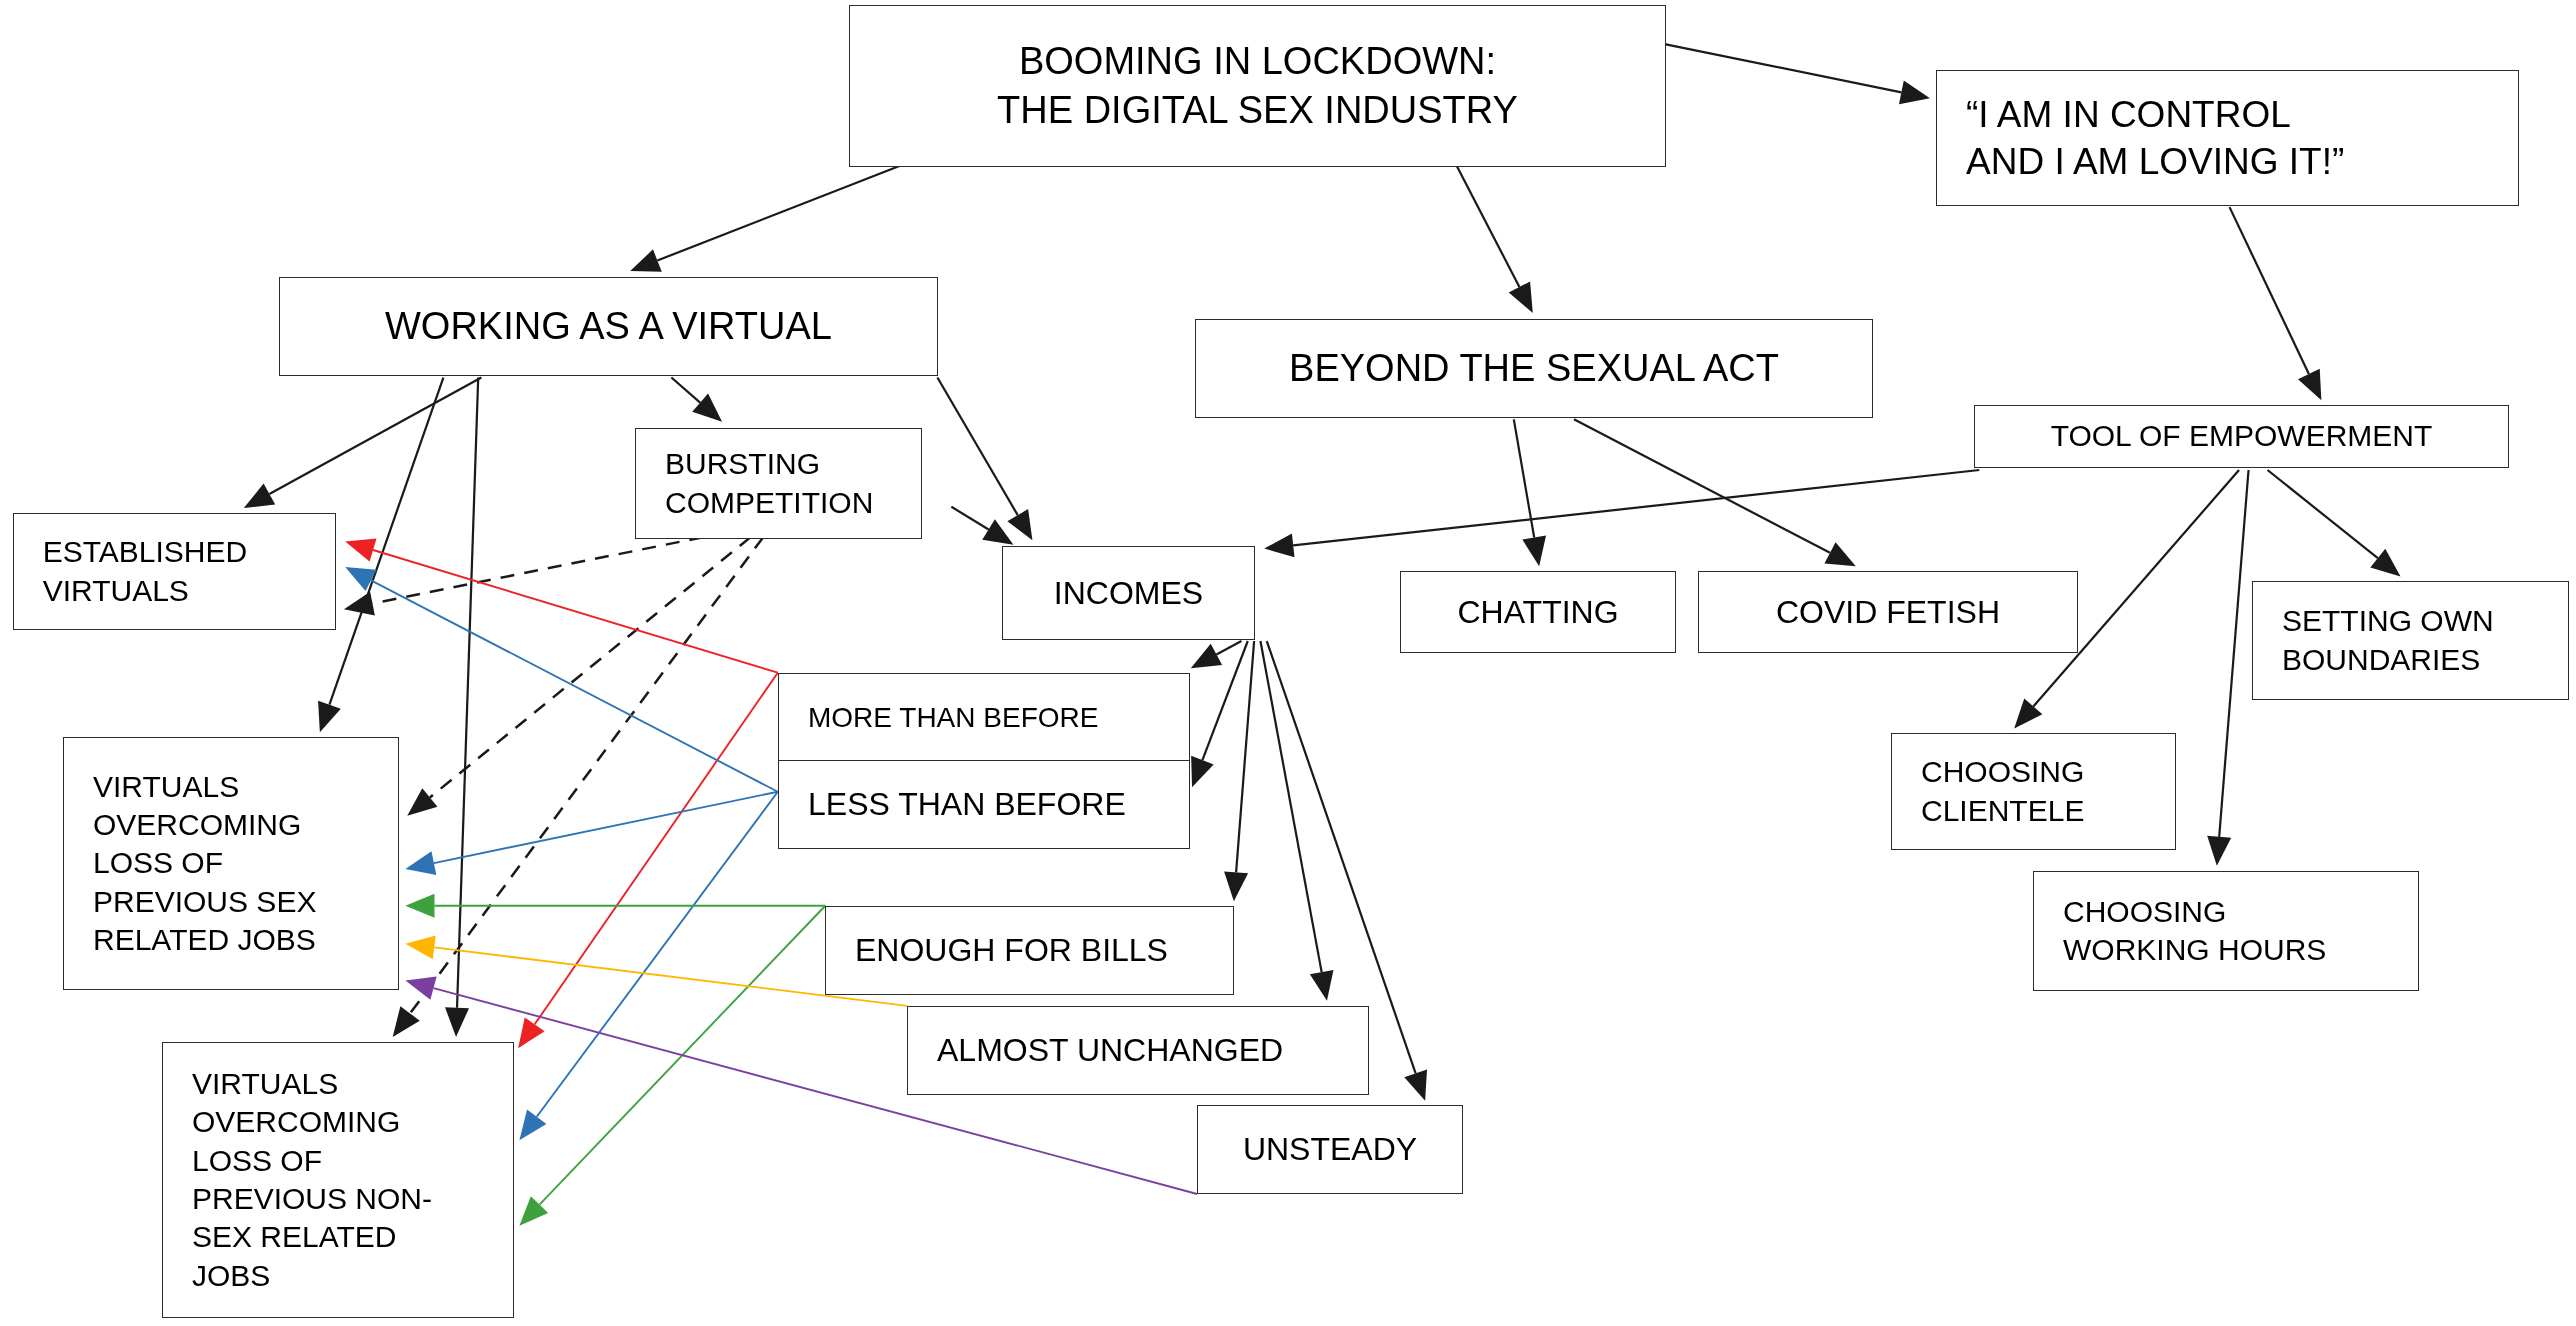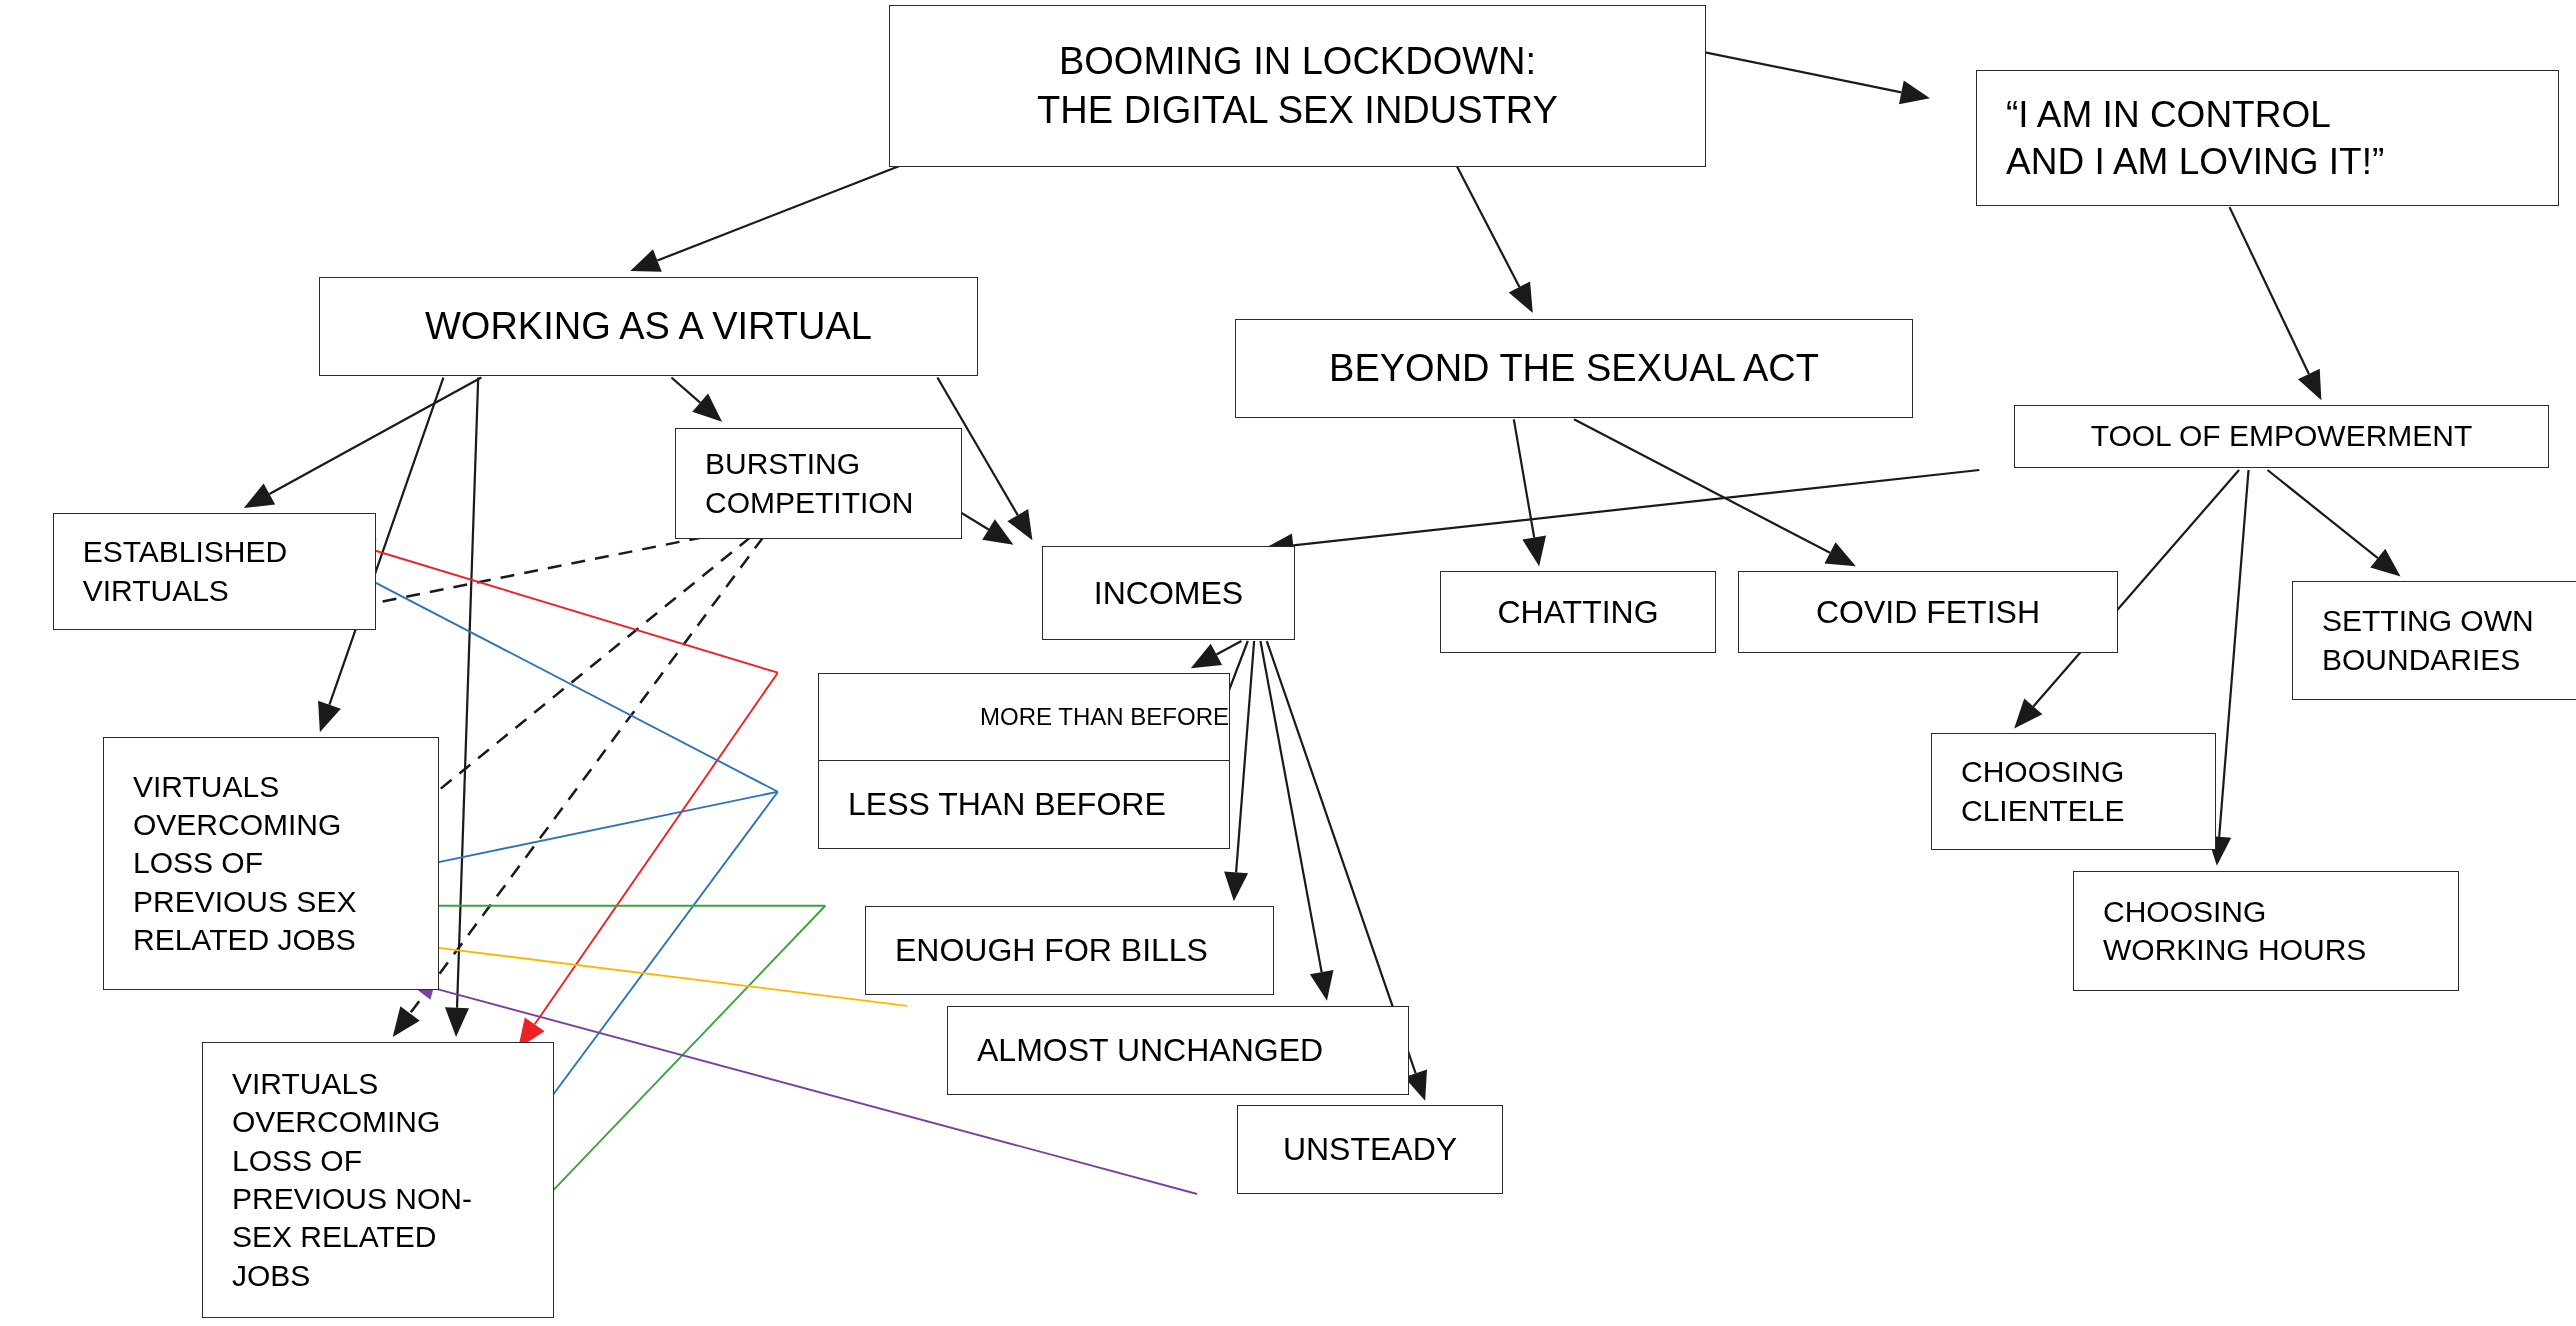--- a/index.html
+++ b/index.html
@@ -1,21 +1,21 @@
 <!DOCTYPE html>
 <html style="font-size:10px"><head>
 <meta charset="utf-8">
 <style>
   html,body{margin:0;padding:0;background:#ffffff;}
   #root{position:relative;width:2576px;height:1327px;background:#fff;
         font-family:"Liberation Sans","DejaVu Sans",sans-serif;overflow:hidden;}
   #edges{position:absolute;left:0;top:0;width:2576px;height:1327px;}
   .node{position:absolute;box-sizing:border-box;background:#ffffff;
         border:1.9px solid #2b2b2b;display:flex;align-items:center;
-        color:#000;line-height:1.28;margin-left:40px;}
+        color:#000;line-height:1.28;}
   .node .lbl{display:block;width:100%;white-space:pre-line;}
   .c   {justify-content:center;text-align:center;}
   .l   {justify-content:flex-start;text-align:left;padding-left:29px;}
 </style>
 </head>
 <body>
 
 <div id="root">
   <svg id="edges" viewBox="0 0 4067 2095" xmlns="http://www.w3.org/2000/svg">
       <g>
@@ -183,21 +183,21 @@
       <div class="node c" style="left: 1400px; top: 571px; width: 276px; height: 82px; font-size: 32px; border-color: rgb(43, 43, 43);">
         <span class="lbl">CHATTING</span>
       </div>
       <div class="node c" style="left: 1698px; top: 571px; width: 380px; height: 82px; font-size: 32px; border-color: rgb(43, 43, 43);">
         <span class="lbl">COVID FETISH</span>
       </div>
       <div class="node l" style="left: 2252px; top: 581px; width: 317px; height: 119px; font-size: 30px; border-color: rgb(43, 43, 43);">
         <span class="lbl">SETTING OWN
 BOUNDARIES</span>
       </div>
-      <div class="node l" style="left: 778px; top: 673px; width: 412px; height: 89px; font-size: 24px; border-color: rgb(43, 43, 43); text-align: right;">
+      <div class="node l" style="left: 778px; top: 673px; width: 412px; height: 89px; font-size: 28px; border-color: rgb(43, 43, 43);">
         <span class="lbl">MORE THAN BEFORE</span>
       </div>
       <div class="node l" style="left: 63px; top: 737px; width: 336px; height: 253px; font-size: 30px; border-color: rgb(43, 43, 43);">
         <span class="lbl">VIRTUALS
 OVERCOMING
 LOSS OF
 PREVIOUS SEX
 RELATED JOBS</span>
       </div>
       <div class="node l" style="left: 1891px; top: 733px; width: 285px; height: 117px; font-size: 30px; border-color: rgb(43, 43, 43);">

